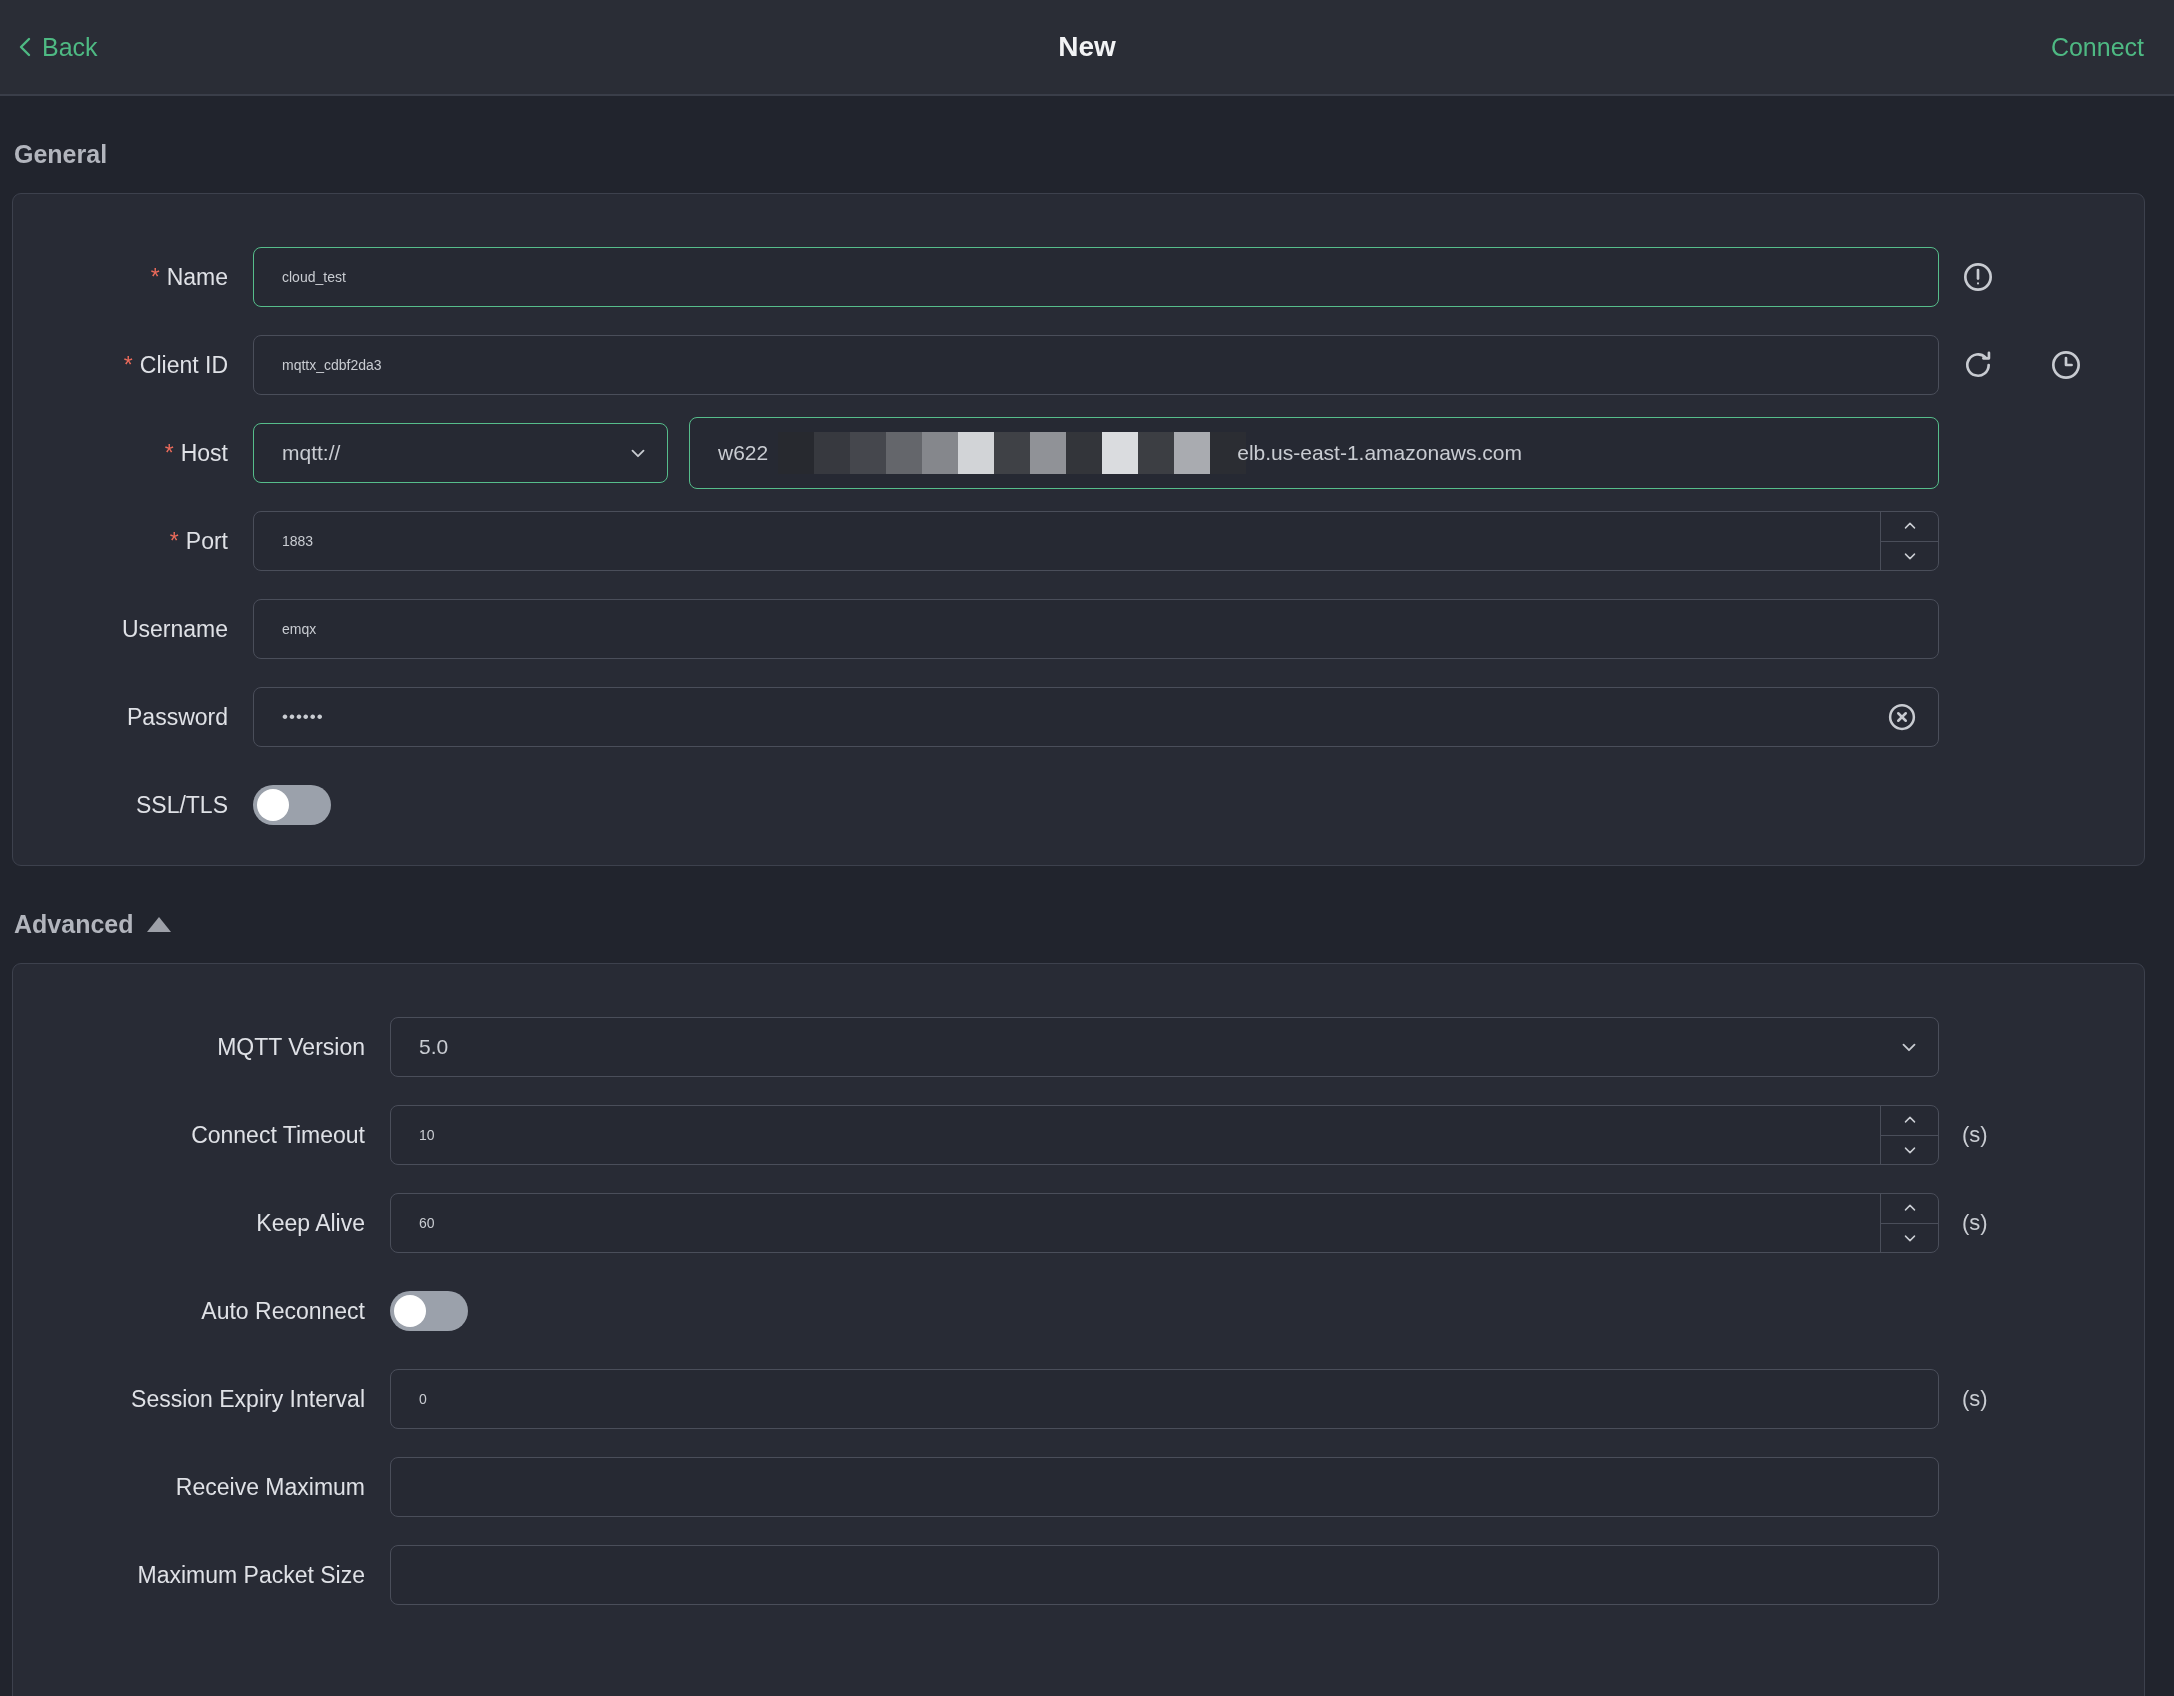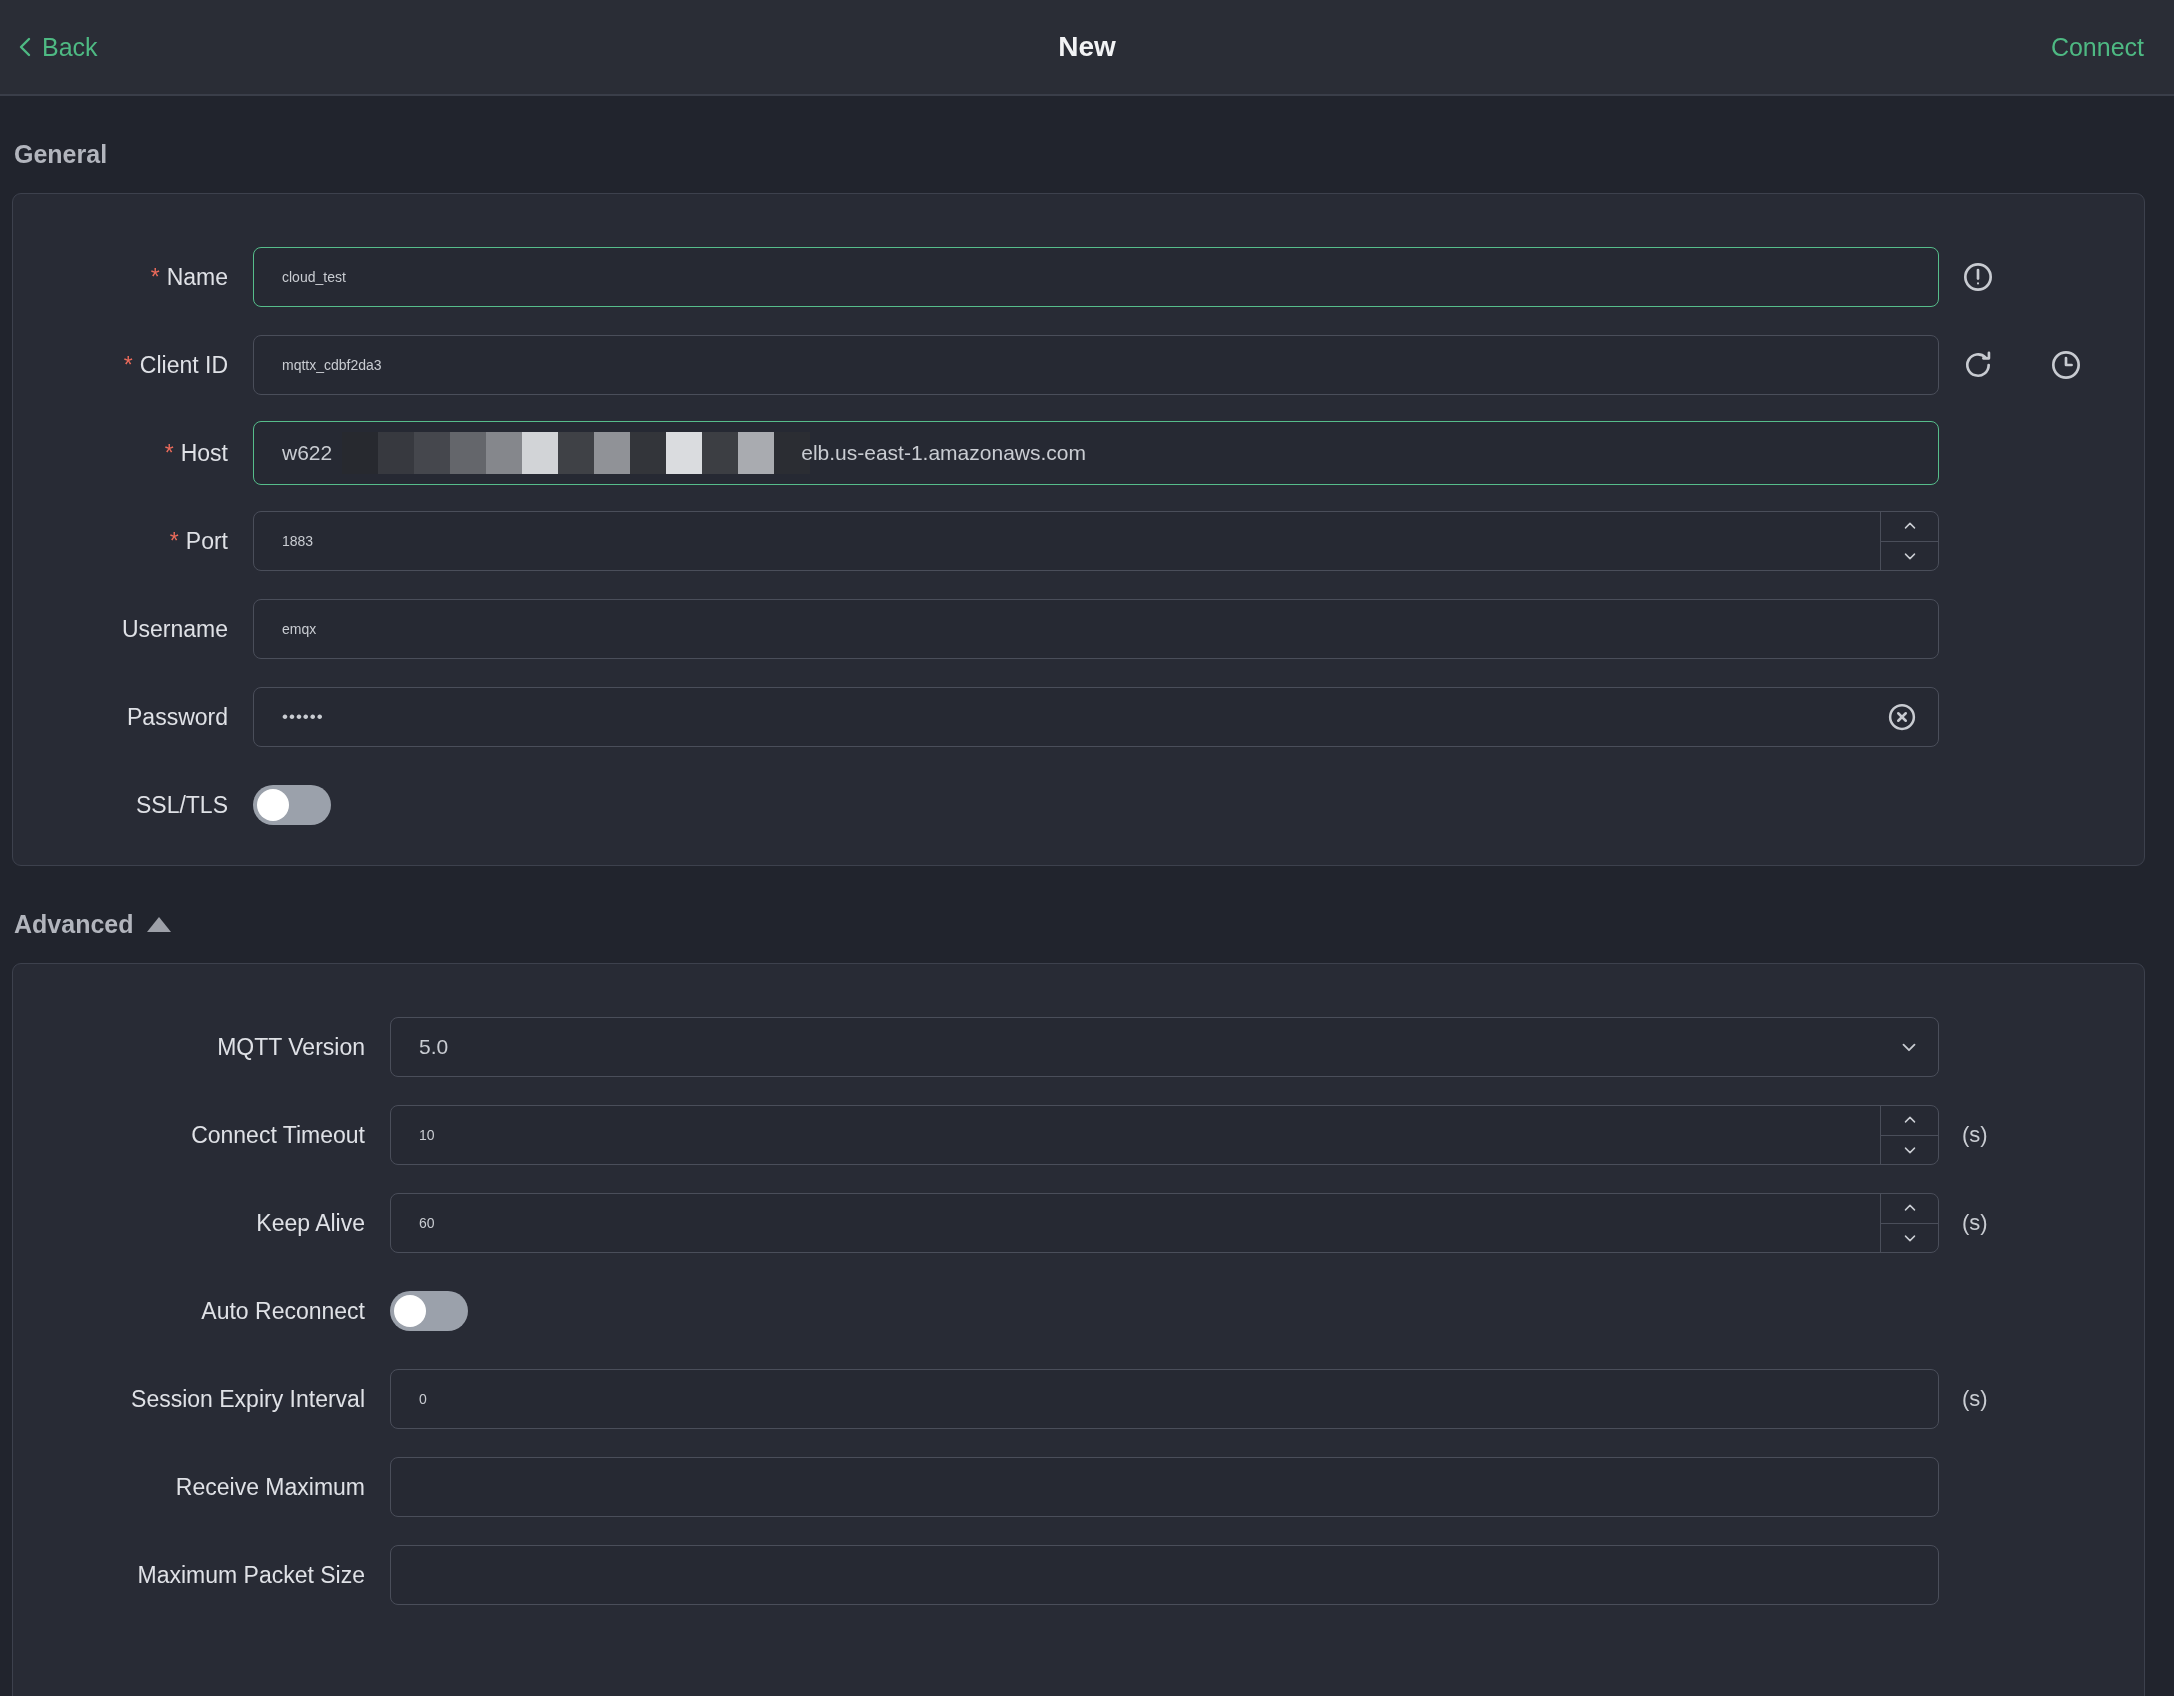--- a/index.html
+++ b/index.html
@@ -97,21 +97,21 @@
     height:60px;background:var(--input-bg);
     border:1px solid var(--input-border);border-radius:8px;
     display:flex;align-items:center;padding:0 28px;
     font-size:21px;color:var(--value);cursor:pointer;position:relative;width:100%;
   }
   .select-box.focused{border:1.5px solid var(--green-border);}
   .select-box .chev{position:absolute;right:18px;top:50%;transform:translateY(-50%);display:flex;}
   .protocol-select{width:415px;flex:0 0 415px;margin-right:21px;}
   
   .host-box{
-    flex:1;height:64px;background:var(--input-bg);
+    flex:1;height:72px;background:var(--input-bg);
     border:1.5px solid var(--green-border);border-radius:8px;
     display:flex;align-items:center;padding:0 28px;
     font-size:21px;color:var(--value);overflow:hidden;white-space:nowrap;
   }
   .mosaic{display:flex;height:42px;margin:0 0 0 10px;}
   .mosaic-block{width:36px;height:100%;}
   .host-suffix{margin-left:-9px;}
   
   .toggle{
     width:78px;height:40px;border-radius:20px;background:var(--toggle-off);
@@ -193,20 +193,28 @@
             </svg>
         </span>
       </div>
     </div>
 
     <div class="frow">
       <div class="flabel">
         <span class="req">*</span><span>Host</span>
       </div>
       <div class="finput">
+        <div class="select-box focused protocol-select">
+          <span>mqtt://</span>
+          <span class="chev">
+            <svg class="ic" width="22" height="22" viewBox="0 0 24 24">
+                <polyline points="6 9.5 12 15.5 18 9.5"></polyline>
+              </svg>
+          </span>
+        </div>
         <div class="host-box">
           <span>w622</span>
           <span class="mosaic">
               <div class="mosaic-block" style="background: rgb(39, 41, 47);"></div>
               <div class="mosaic-block" style="background: rgb(55, 57, 63);"></div>
               <div class="mosaic-block" style="background: rgb(69, 71, 77);"></div>
               <div class="mosaic-block" style="background: rgb(100, 102, 107);"></div>
               <div class="mosaic-block" style="background: rgb(133, 135, 140);"></div>
               <div class="mosaic-block" style="background: rgb(210, 212, 215);"></div>
               <div class="mosaic-block" style="background: rgb(63, 65, 70);"></div>

